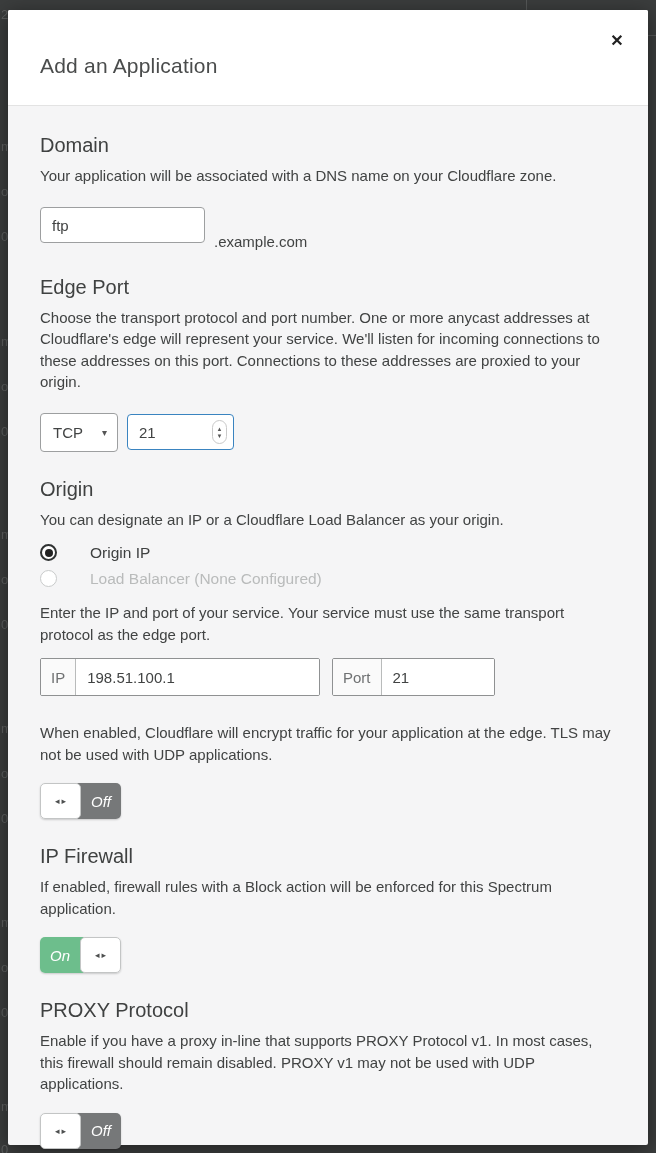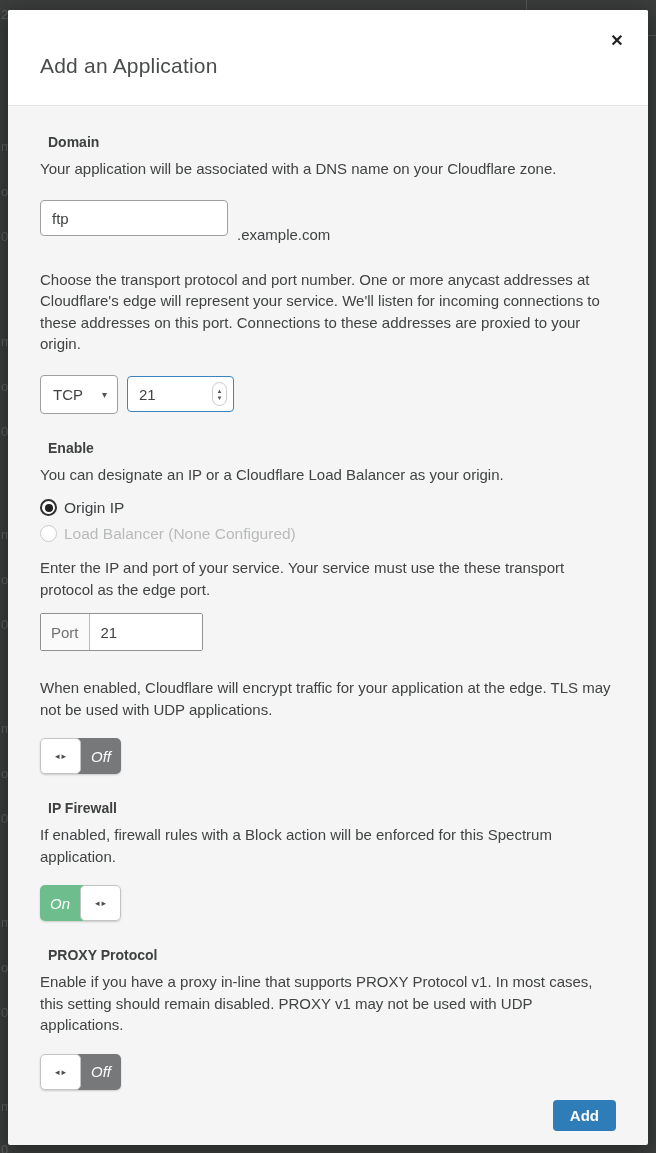--- a/index.html
+++ b/index.html
@@ -33,32 +33,32 @@
     position:relative; padding:44px 32px 0;
   }
   .modal-title { font-size:21px; font-weight:400; color:#4a4c4c; letter-spacing:.2px; }
   .close-btn {
     position:absolute; top:20px; right:20px; width:22px; height:22px;
     background:none; border:none; cursor:pointer;
     font-size:16px; font-weight:bold; color:#222; line-height:22px; text-align:center;
   }
   .modal-body { flex:1 1 auto; padding:28px 32px 0; font-size:15px; }
 
-  .section-label { font-size:14px; font-weight:bold; color:#3f4141;margin-left:8px; }
+  .section-label { font-size:20px; font-weight:normal; color:#3f4141; }
   .sec { margin-top:26px; }
   .sec.first { margin-top:0; }
   .desc { margin-top:8px; font-size:15px; line-height:21.5px; color:#414343; }
 
   
   .txt-input {
     height:36px; border:1px solid #9d9fa0; border-radius:4px; background:#fff;
     font-family:inherit; font-size:15px; color:#414343; padding:0 11px; outline:none;
   }
   .domain-row { margin-top:14px; display:flex; align-items:center; }
-  .domain-input { width:188px; }
+  .domain-input { width:165px; }
   .domain-suffix { margin-left:9px; color:#414343; font-size:15px;margin-top:32px; }
 
   
   .port-row { margin-top:20px; display:flex; align-items:center; gap:9px; }
   .fake-select {
     width:78px; height:39px; border:1px solid #9d9fa0; border-radius:4px; background:#fff;
     display:flex; align-items:center; justify-content:space-between; padding:0 10px 0 12px;
     font-size:15px; color:#414343; cursor:pointer;
   }
   .fake-select .caret { font-size:10px; color:#555; }
@@ -79,21 +79,21 @@
   
   .radio-group { margin-top:10px; }
   .radio-row { display:flex; align-items:center; height:25px; cursor:pointer; }
   .radio-row + .radio-row { margin-top:1px; }
   .radio-circle {
     width:17px; height:17px; border-radius:50%; border:2px solid #2f3232;
     display:inline-flex; align-items:center; justify-content:center; background:#fff; flex:0 0 auto;
   }
   .radio-circle .dot { width:8px; height:8px; border-radius:50%; background:#222; }
   .radio-row.disabled .radio-circle { border:1.5px solid #c9cbcb; }
-  .radio-label { margin-left:7px; font-size:15.5px; color:#3f4141; }
+  .radio-label { margin-left:33px; font-size:15.5px; color:#3f4141; }
   .radio-row.disabled .radio-label { color:#b9bbbb; }
 
   
   .ip-row { margin-top:13px; display:flex; gap:12px; }
   .addon-group {
     display:flex; height:38px; border:1px solid #8f9192; border-radius:2px; background:#fff; overflow:hidden;
   }
   .addon-prefix {
     display:flex; align-items:center; padding:0 10px; color:#6f7172; font-size:15px;
     border-right:1px solid #b9bbbb; background:#fafafa;
@@ -170,53 +170,58 @@
     <div class="sec first">
       <div class="section-label">Domain</div>
       <div class="desc">Your application will be associated with a DNS name on your Cloudflare zone.</div>
       <div class="domain-row">
         <input class="txt-input domain-input" type="text" value="ftp" style="">
         <span class="domain-suffix">.example.com</span>
       </div>
     </div>
 
     <div class="sec">
+      <div class="section-label">Edge Port</div>
       <div class="desc">Choose the transport protocol and port number. One or more anycast addresses at Cloudflare's edge will represent your service. We'll listen for incoming connections to these addresses on this port. Connections to these addresses are proxied to your origin.</div>
       <div class="port-row">
         <div class="fake-select">
           <span>TCP</span>
           <span class="caret">▾</span>
         </div>
         <div class="num-wrap">
           <input type="text" value="21" style="">
           <span class="spinner">
             <span>▲</span>
             <span>▼</span>
           </span>
         </div>
       </div>
     </div>
 
     <div class="sec">
-      <div class="section-label">Enable</div>
+      <div class="section-label">Origin</div>
       <div class="desc">You can designate an IP or a Cloudflare Load Balancer as your origin.</div>
       <div class="radio-group">
         <div class="radio-row">
           <span class="radio-circle">
               <span class="dot"></span>
             </span>
           <span class="radio-label">Origin IP</span>
         </div>
         <div class="radio-row disabled">
           <span class="radio-circle"></span>
           <span class="radio-label">Load Balancer (None Configured)</span>
         </div>
       </div>
-      <div class="desc" style="margin-top:11px;">Enter the IP and port of your service. Your service must use the these transport protocol as the edge port.</div>
+      <div class="desc" style="margin-top:11px;">Enter the IP and port of your service. Your service must use the same transport protocol as the edge port.</div>
       <div class="ip-row">
+        <div class="addon-group ip-group">
+          <span class="addon-prefix">IP</span>
+          <input type="text" value="198.51.100.1" style="">
+        </div>
         <div class="addon-group portg-group">
           <span class="addon-prefix">Port</span>
           <input type="text" value="21" style="">
         </div>
       </div>
     </div>
 
     <div class="sec">
       <div class="desc">When enabled, Cloudflare will encrypt traffic for your application at the edge. TLS may not be used with UDP applications.</div>
       <div class="toggle">
@@ -233,21 +238,21 @@
       <div class="toggle">
         <span class="t-state t-on">On</span>
         <span class="knob">
           <span class="arrows">◂▸</span>
         </span>
       </div>
     </div>
 
     <div class="sec">
       <div class="section-label">PROXY Protocol</div>
-      <div class="desc">Enable if you have a proxy in-line that supports PROXY Protocol v1. In most cases, this setting should remain disabled. PROXY v1 may not be used with UDP applications.</div>
+      <div class="desc">Enable if you have a proxy in-line that supports PROXY Protocol v1. In most cases, this firewall should remain disabled. PROXY v1 may not be used with UDP applications.</div>
       <div class="toggle">
         <span class="knob">
           <span class="arrows">◂▸</span>
         </span>
         <span class="t-state t-off">Off</span>
       </div>
     </div>
 
     <div class="footer-row">
       <button class="add-btn">Add</button>

